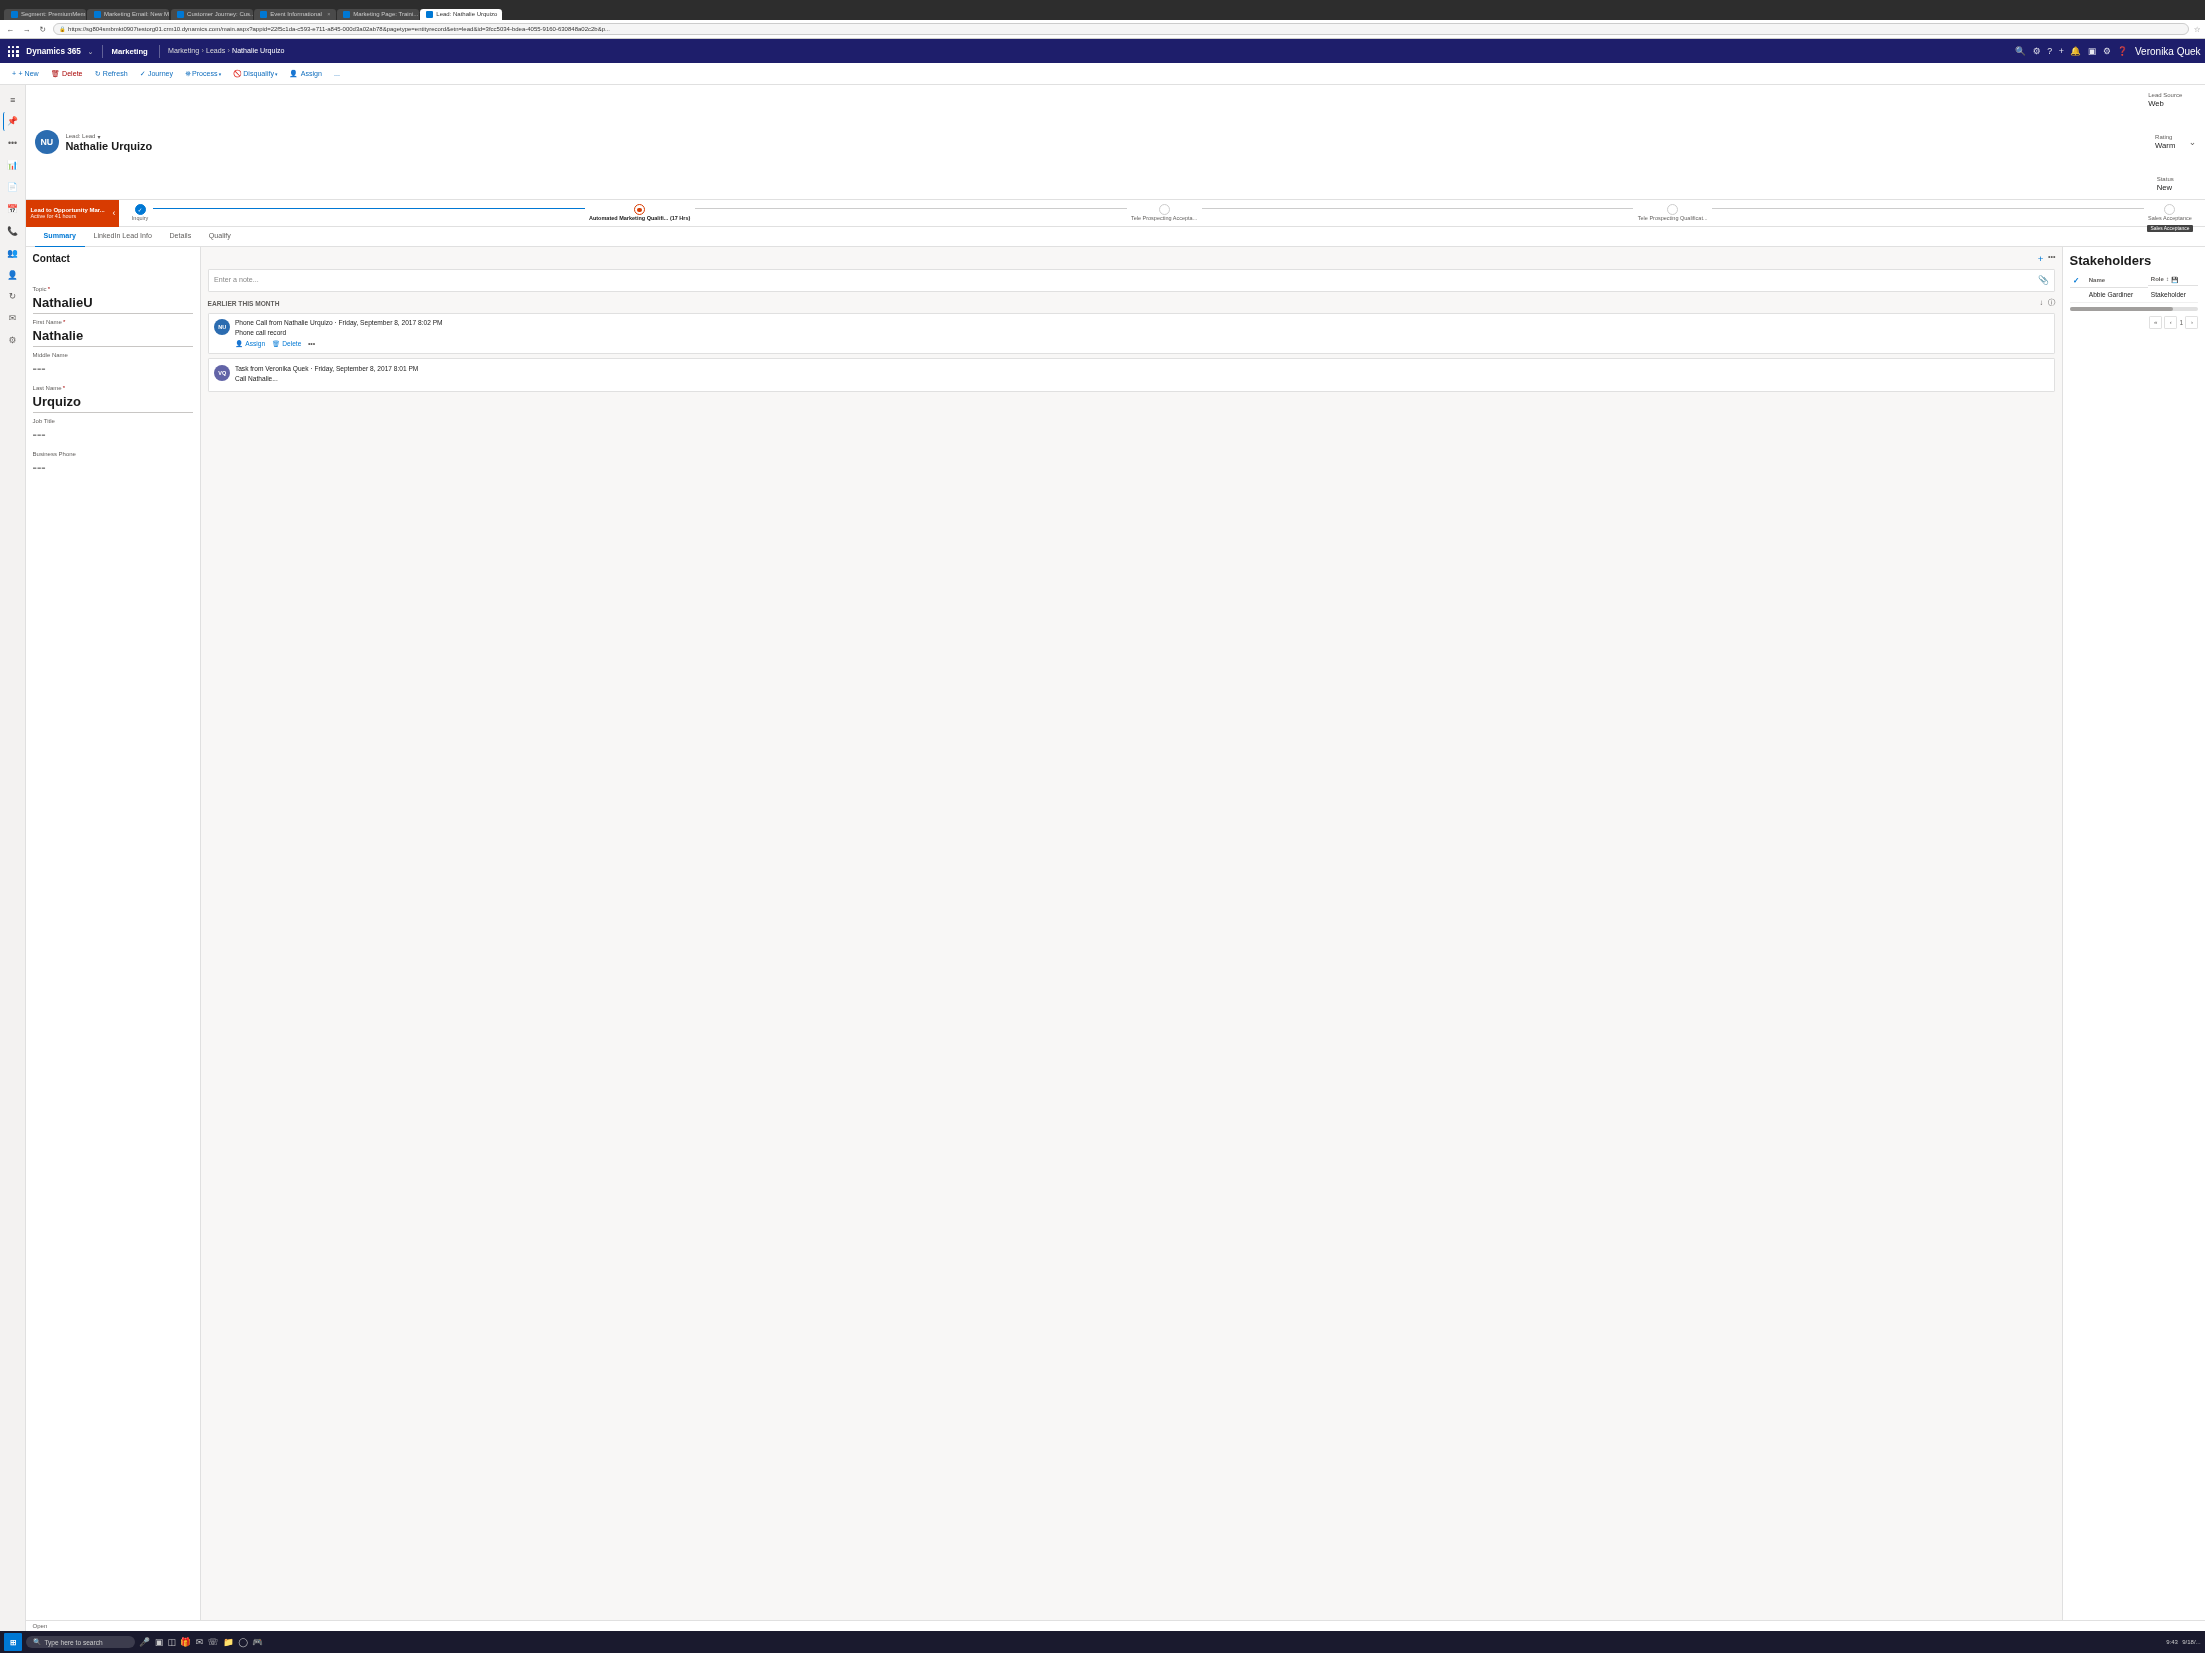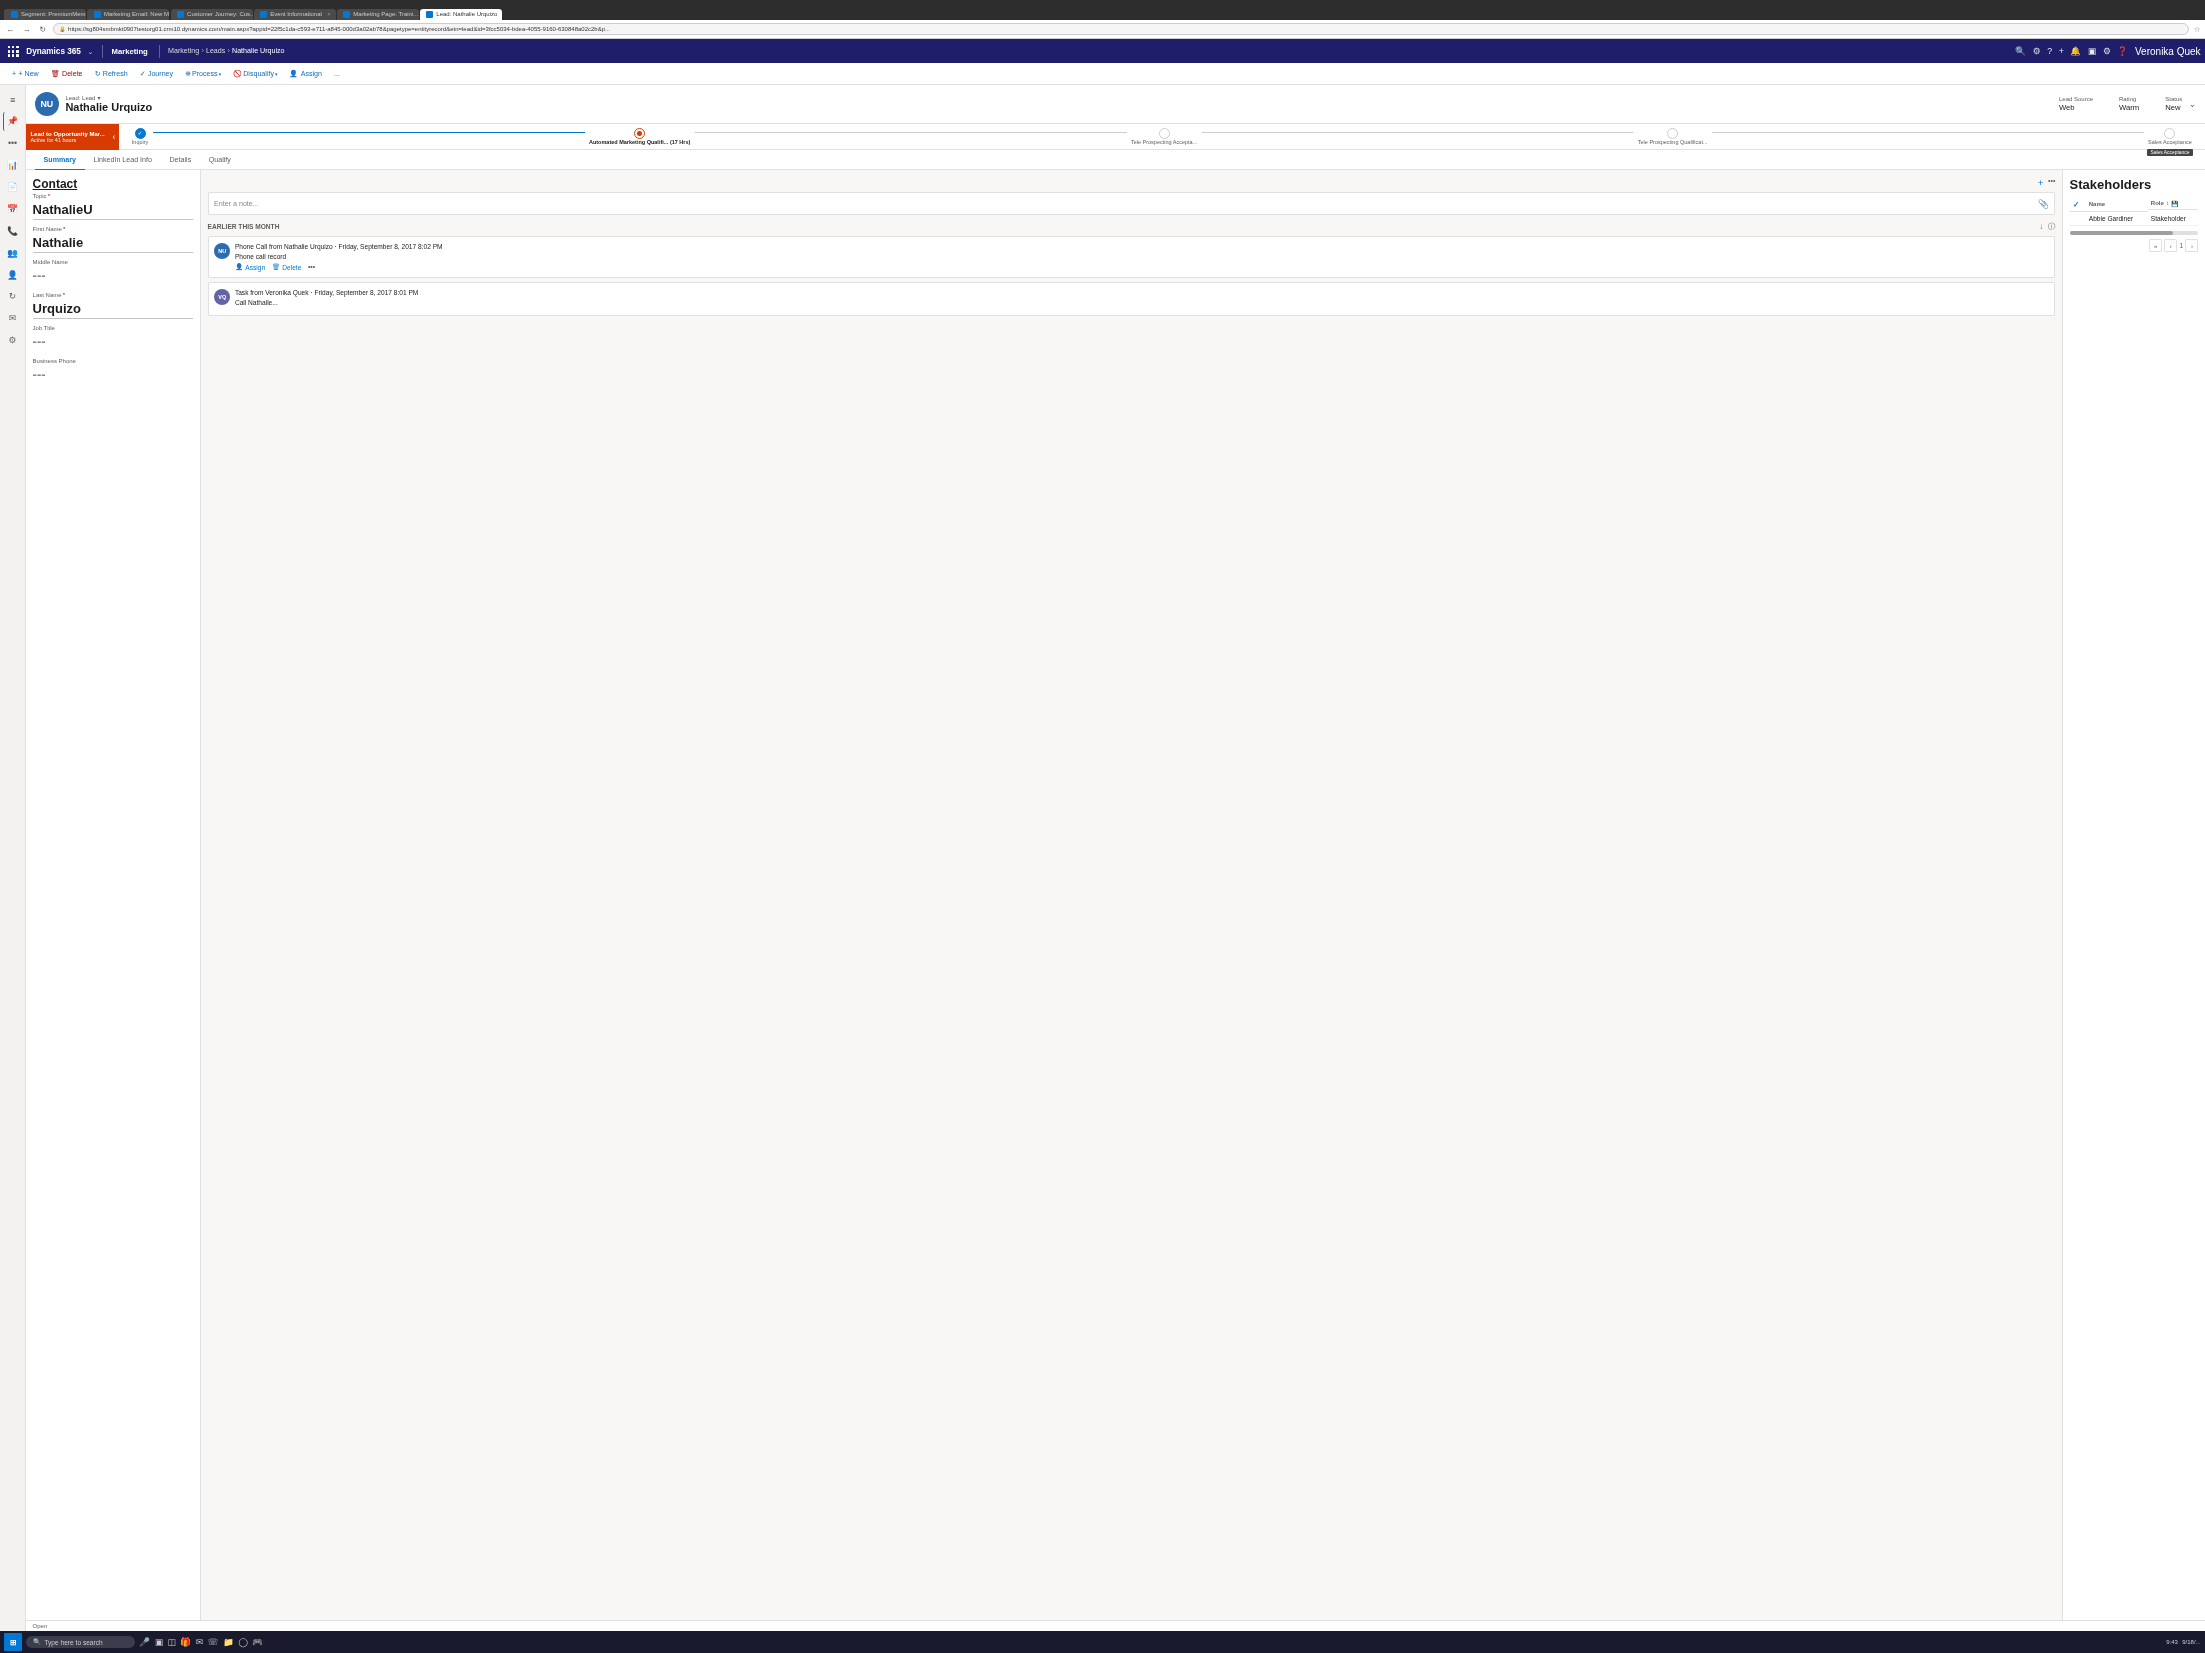--- a/index.html
+++ b/index.html
@@ -54,21 +54,21 @@
 
     
     .record-content { flex: 1; display: flex; flex-direction: column; overflow: hidden; background: #f3f2f1; }
 
     
     .record-header { background: #fff; padding: 6.6px 8.8px; border-bottom: 0.5px solid #e0e0e0; display: flex; align-items: center; gap: 6.6px; }
     .record-avatar { width: 24px; height: 24px; border-radius: 50%; background: #2b6cb0; color: #fff; display: flex; align-items: center; justify-content: center; font-size: 8.8px; font-weight: bold; flex-shrink: 0; }
     .record-title-area { flex: 1; }
     .record-type { font-size: 6px; color: #605e5c; display: flex; align-items: center; gap: 2.2px; cursor: pointer; }
     .record-name { font-size: 11px; font-weight: 600; color: #1b1b1b; }
-    .record-fields { display: flex; gap: 26px; align-items: center; }
+    .record-fields { display: flex; gap: 26px; align-items: center; flex-direction: column; }
     .field-group { display: flex; flex-direction: column; gap: 1.1px; }
     .field-label { font-size: 6px; color: #605e5c; }
     .field-value { font-size: 7.7px; color: #1b1b1b; font-weight: 500; }
     .record-header-right { display: flex; align-items: center; gap: 4.4px; }
     .expand-btn { color: #605e5c; font-size: 8.8px; cursor: pointer; }
 
     
     .process-bar-container { position: relative; }
     .process-banner-text { font-weight: 600; font-size: 6px; }
     .process-banner-sub { font-size: 5.5px; opacity: 0.9; }
@@ -83,21 +83,21 @@
     
     .record-tabs { background: #fff; border-bottom: 1.1px solid #e0e0e0; display: flex; padding: 0 8.8px; gap: 0; }
     .tab-item { padding: 5.5px 8.8px; font-size: 7.1px; color: #605e5c; cursor: pointer; border-bottom: 1.1px solid transparent; margin-bottom: -1.1px; }
     .tab-item.active { color: #0078d4; border-bottom-color: #0078d4; font-weight: 600; }
 
     
     .record-body { flex: 1; display: flex; overflow: hidden; }
 
     
     .contact-panel { width: 175px; background: #fff; border-right: 0.5px solid #e0e0e0; padding: 6.6px; overflow-y: auto; }
-    .panel-title { font-size: 12px; font-weight: 600; color: #1b1b1b; margin-bottom: 2px; text-decoration: underline; }
+    .panel-title { font-size: 10px; font-weight: 600; color: #1b1b1b; margin-bottom: 22px; }
     .form-field { display: flex; flex-direction: column; gap: 1.1px; margin-bottom: 5.5px; }
     .form-label { font-size: 6px; color: #605e5c; display: flex; gap: 1.1px; }
     .required-star { color: #a80000; }
     .form-value { font-size: 13px; color: #1b1b1b; padding: 2.2px 0; border-bottom: 0.5px solid transparent; font-weight: bold; }
     .form-value.editable { border-bottom-color: #c8c6c4; }
     .form-value.placeholder { color: #888; }
 
     
     .timeline-panel { flex: 1; background: #f8f7f6; padding: 6.6px; overflow-y: auto; border-right: 0.5px solid #e0e0e0; }
     .note-input-area { background: #fff; border: 0.5px solid #e0e0e0; padding: 5.5px; border-radius: 1.1px; margin-bottom: 6.6px; display: flex; justify-content: space-between; align-items: center; }

